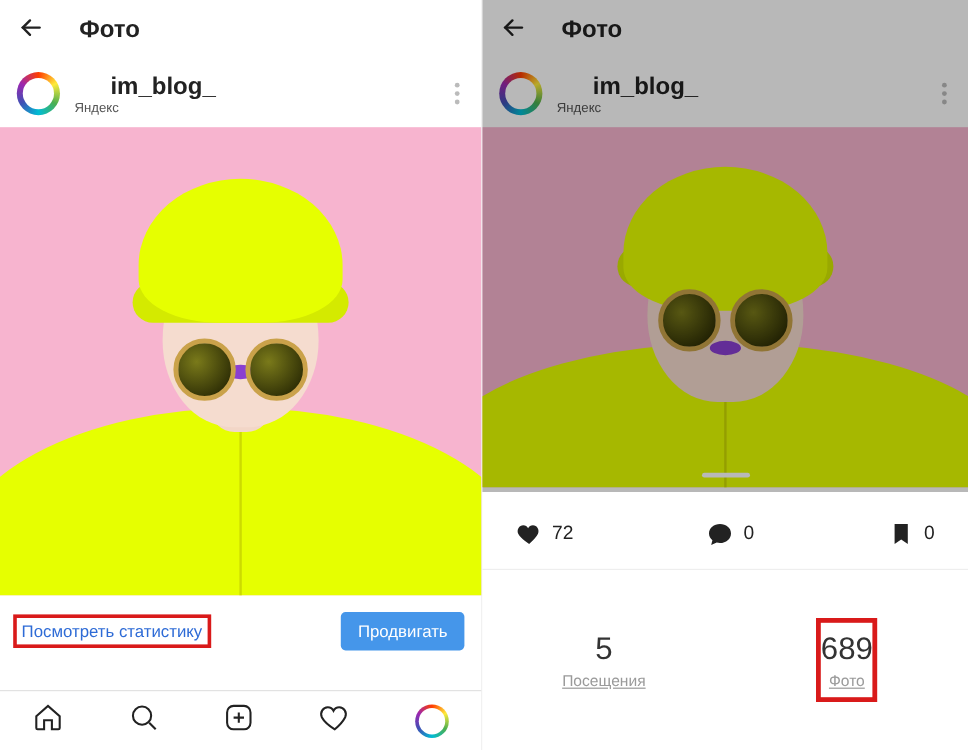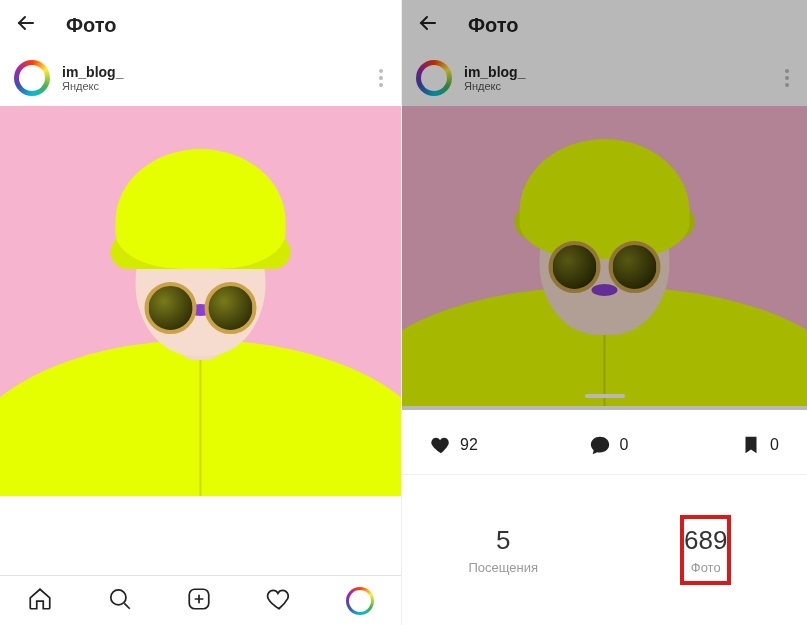--- a/index.html
+++ b/index.html
@@ -44,21 +44,21 @@
   }
   .avatar {
     width: 36px; height: 36px; border-radius: 50%;
     background: conic-gradient(#ff3d00, #ffeb3b, #4caf50, #00bcd4, #3f51b5, #9c27b0, #ff3d00);
     position: relative;
   }
   .avatar::after {
     content: ""; position: absolute; inset: 5px; border-radius: 50%; background: #fff;
   }
   .userblock { margin-left: 12px; display: flex; flex-direction: column; }
-  .username { font-size: 14px; font-weight: 600; color: #222; }
+  .username { font-size: 20px; font-weight: 600; color: #222; margin-left: 30px; }
   .location { font-size: 11px; color: #555; }
   .more-dots {
     position: absolute; right: 18px; top: 50%; transform: translateY(-50%);
     display: flex; flex-direction: column; gap: 3px;
   }
   .more-dots span { width: 4px; height: 4px; border-radius: 50%; background: #bbb; }
 
   
   .photo {
     width: 100%;
@@ -166,21 +166,21 @@
 
   
   .stats-row {
     display: flex; flex: 1;
   }
   .stat-cell {
     flex: 1; display: flex; flex-direction: column; align-items: center;
     justify-content: center; gap: 4px;
   }
   .stat-num { font-size: 26px; color: #333; }
-  .stat-label { font-size: 13px; color: #9a9a9a; }
+  .stat-label { font-size: 13px; color: #9a9a9a; text-decoration: underline; }
   .stat-cell.highlight .stat-inner {
     outline: 4px solid #d91a1a; padding: 6px 0;
   }
   .stat-inner { display:flex; flex-direction:column; align-items:center; gap:4px; }
 </style>
 </head>
 <body>
 
 <div class="phone left">
 
@@ -217,20 +217,24 @@
         </div>
       <div class="brim"></div>
       <div class="beanie"></div>
       <div class="glasses">
           <div class="lens"></div>
           <div class="lens"></div>
         </div>
     </div>
   </div>
 
+  <div class="insights-bar">
+    <span class="stats-link red-box">Посмотреть статистику</span>
+    <button class="promote-btn">Продвигать</button>
+  </div>
 
   <div class="bottom-nav">
     <span class="nav-icon">
       <svg viewBox="0 0 24 24">
           <path d="M3 11 12 3l9 8v9a1 1 0 0 1-1 1h-5v-7h-6v7H4a1 1 0 0 1-1-1z"></path>
         </svg>
     </span>
     <span class="nav-icon">
       <svg viewBox="0 0 24 24">
           <circle cx="10.5" cy="10.5" r="7"></circle>
@@ -295,21 +299,21 @@
     <div class="drag-handle"></div>
   </div>
 
   <div class="dim-overlay"></div>
 
   <div class="engage-row">
     <div class="engage-item">
       <svg viewBox="0 0 24 24" fill="#222">
           <path d="M12 21s-7.5-4.6-10-9.3C.4 7.9 3 4 6.6 4c2 0 3.6 1.1 4.4 2.7C11.8 5.1 13.4 4 15.4 4 19 4 21.6 7.9 20 11.7 17.5 16.4 12 21 12 21z"></path>
         </svg>
-      <span>92</span>
+      <span>72</span>
     </div>
     <div class="engage-item">
       <svg viewBox="0 0 24 24" fill="#222">
           <path d="M12 3C6.5 3 2 6.8 2 11.5c0 2.4 1.2 4.6 3.1 6.1L4 22l5-2.2c1 .2 2 .4 3 .4 5.5 0 10-3.8 10-8.7S17.5 3 12 3z"></path>
         </svg>
       <span>0</span>
     </div>
     <div class="engage-item">
       <svg viewBox="0 0 24 24" fill="#222">
           <path d="M6 3h12v18l-6-4-6 4z"></path>

